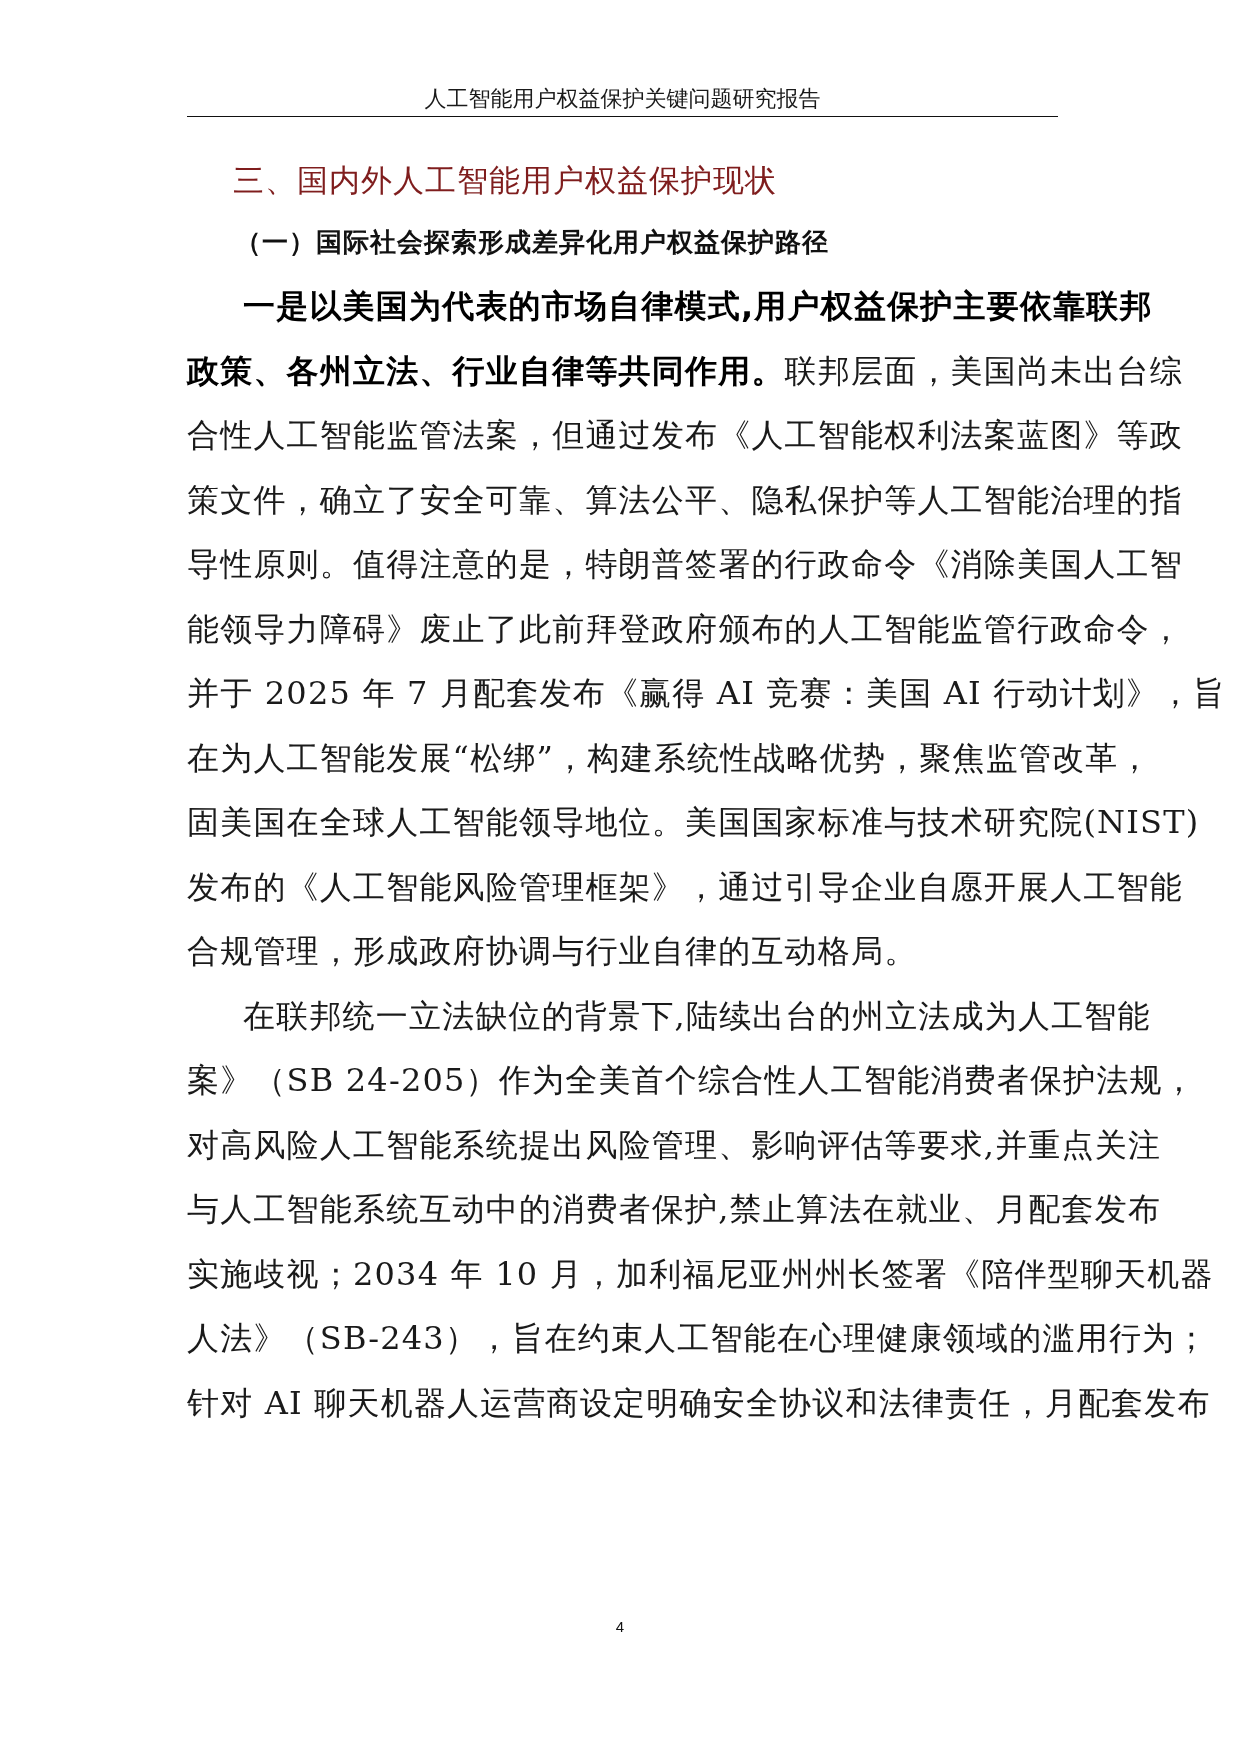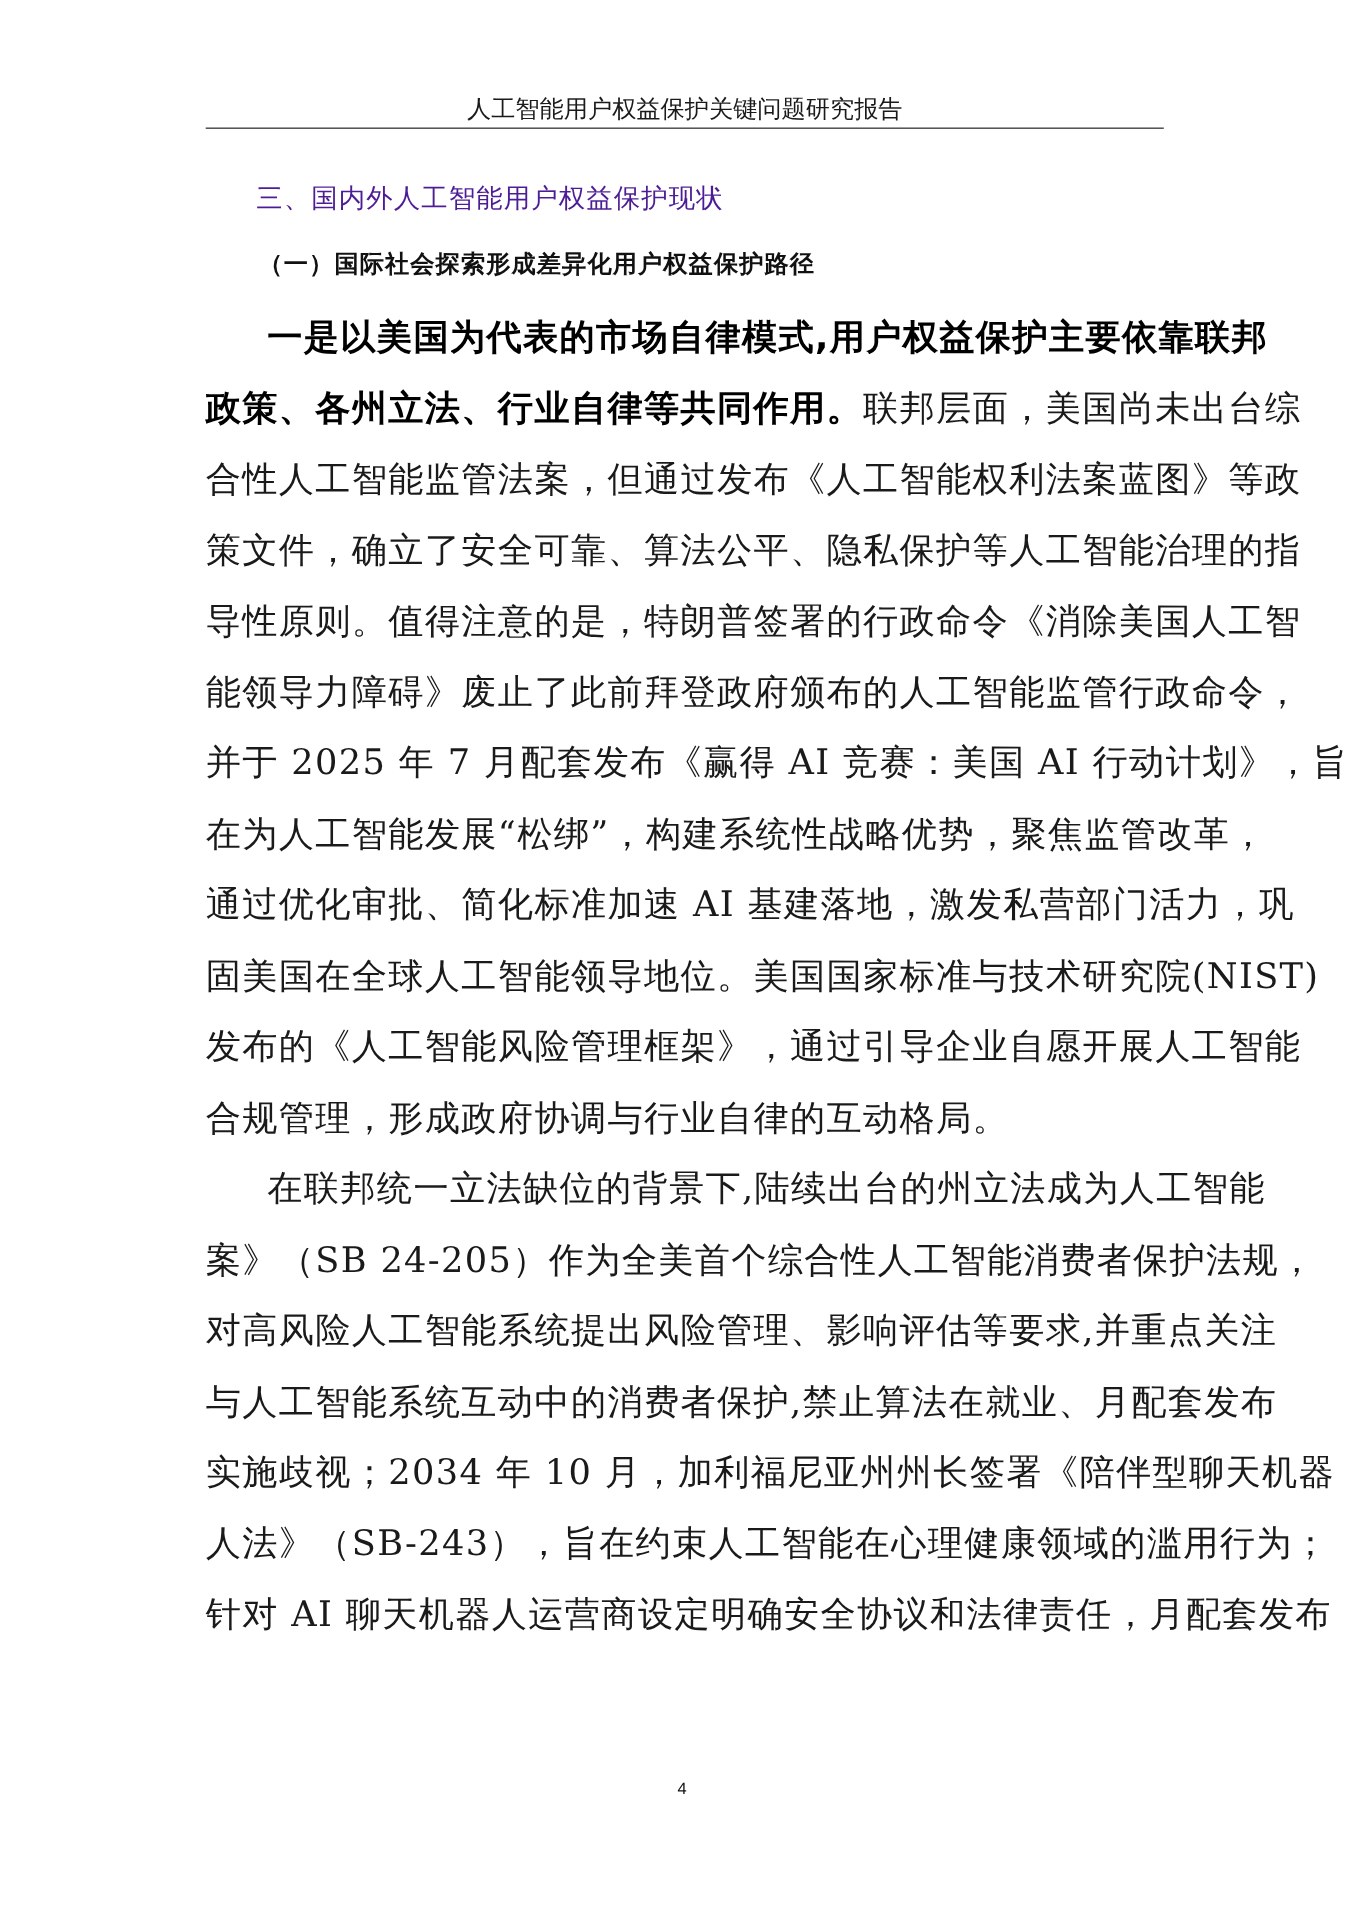--- a/index.html
+++ b/index.html
@@ -35,31 +35,31 @@
       border-top: 1.5px solid #111111;
     }
     .content {
       position: absolute;
       left: 187px;
       top: 150px;
       width: 871px;
     }
     .h1 {
       font-family: "DejaVu Sans", "Liberation Sans", sans-serif;
-      font-size: 24px;
+      font-size: 31px;
       line-height: 60px;
       margin: 0 0 0 46px;
       font-weight: normal;
       letter-spacing: 1px;
-      color: #4c1d95;
+      color: #7f1d1d;
       height: 62px;
     }
     .h2 {
-      font-family: Liberation Mono, monospace;
-      font-size: 22px;
+      font-family: Liberation Sans, sans-serif;
+      font-size: 26px;
       line-height: 60px;
       margin: 0 0 0 48px;
       font-weight: bold;
       letter-spacing: 1px;
       color: #111;
       height: 62px;
     }
     .para {
       font-size: 32px;
       line-height: 64.5px;
@@ -107,21 +107,20 @@
 
   <div class="para">
     <span class="line"><span class="indent"></span><span class="bold">一是以美国为代表的市场自律模式,用户权益保护主要依靠联邦</span><span></span></span>
     <span class="line"><span class="bold">政策、各州立法、行业自律等共同作用。</span><span>联邦层面，美国尚未出台综</span></span>
     <span class="line">合性人工智能监管法案，但通过发布《人工智能权利法案蓝图》等政</span>
     <span class="line">策文件，确立了安全可靠、算法公平、隐私保护等人工智能治理的指</span>
     <span class="line">导性原则。值得注意的是，特朗普签署的行政命令《消除美国人工智</span>
     <span class="line">能领导力障碍》废止了此前拜登政府颁布的人工智能监管行政命令，</span>
     <span class="line">并于 2025 年 7 月配套发布《赢得 AI 竞赛：美国 AI 行动计划》，旨</span>
     <span class="line">在为人工智能发展“松绑”，构建系统性战略优势，聚焦监管改革，</span>
-    <span class="line">通过优化审批、简化标准加速 AI 基建落地，激发私营部门活力，巩</span>
     <span class="line">固美国在全球人工智能领导地位。美国国家标准与技术研究院(NIST)</span>
     <span class="line">发布的《人工智能风险管理框架》，通过引导企业自愿开展人工智能</span>
     <span class="line">合规管理，形成政府协调与行业自律的互动格局。</span>
   </div>
 
   <div class="para">
     <span class="line"><span class="indent"></span><span>在联邦统一立法缺位的背景下,陆续出台的州立法成为人工智能</span></span>
     <span class="line">案》（SB 24-205）作为全美首个综合性人工智能消费者保护法规，</span>
     <span class="line">对高风险人工智能系统提出风险管理、影响评估等要求,并重点关注</span>
     <span class="line">与人工智能系统互动中的消费者保护,禁止算法在就业、月配套发布</span>

